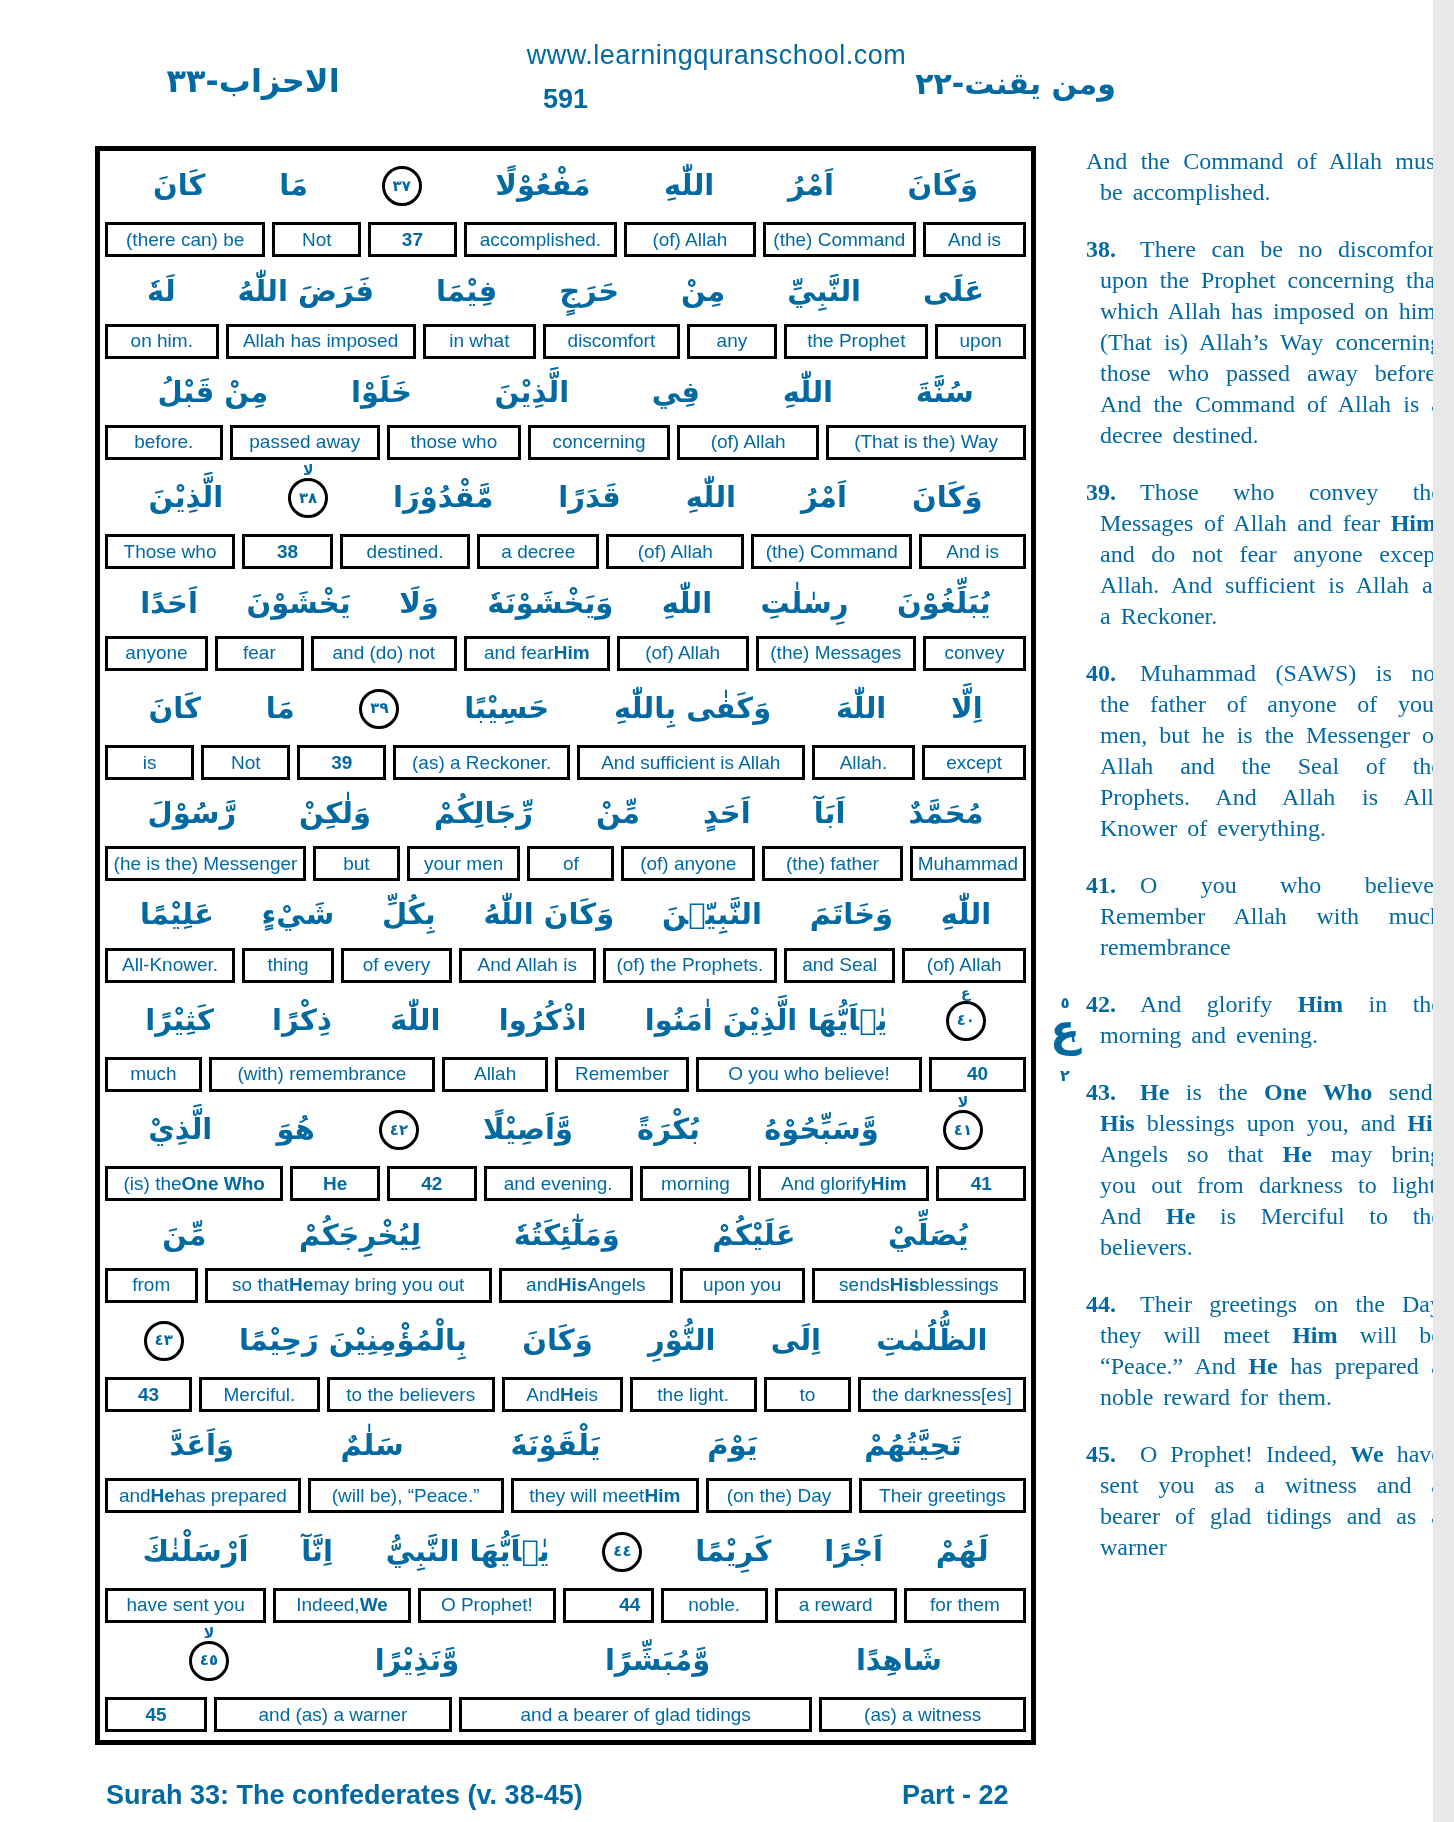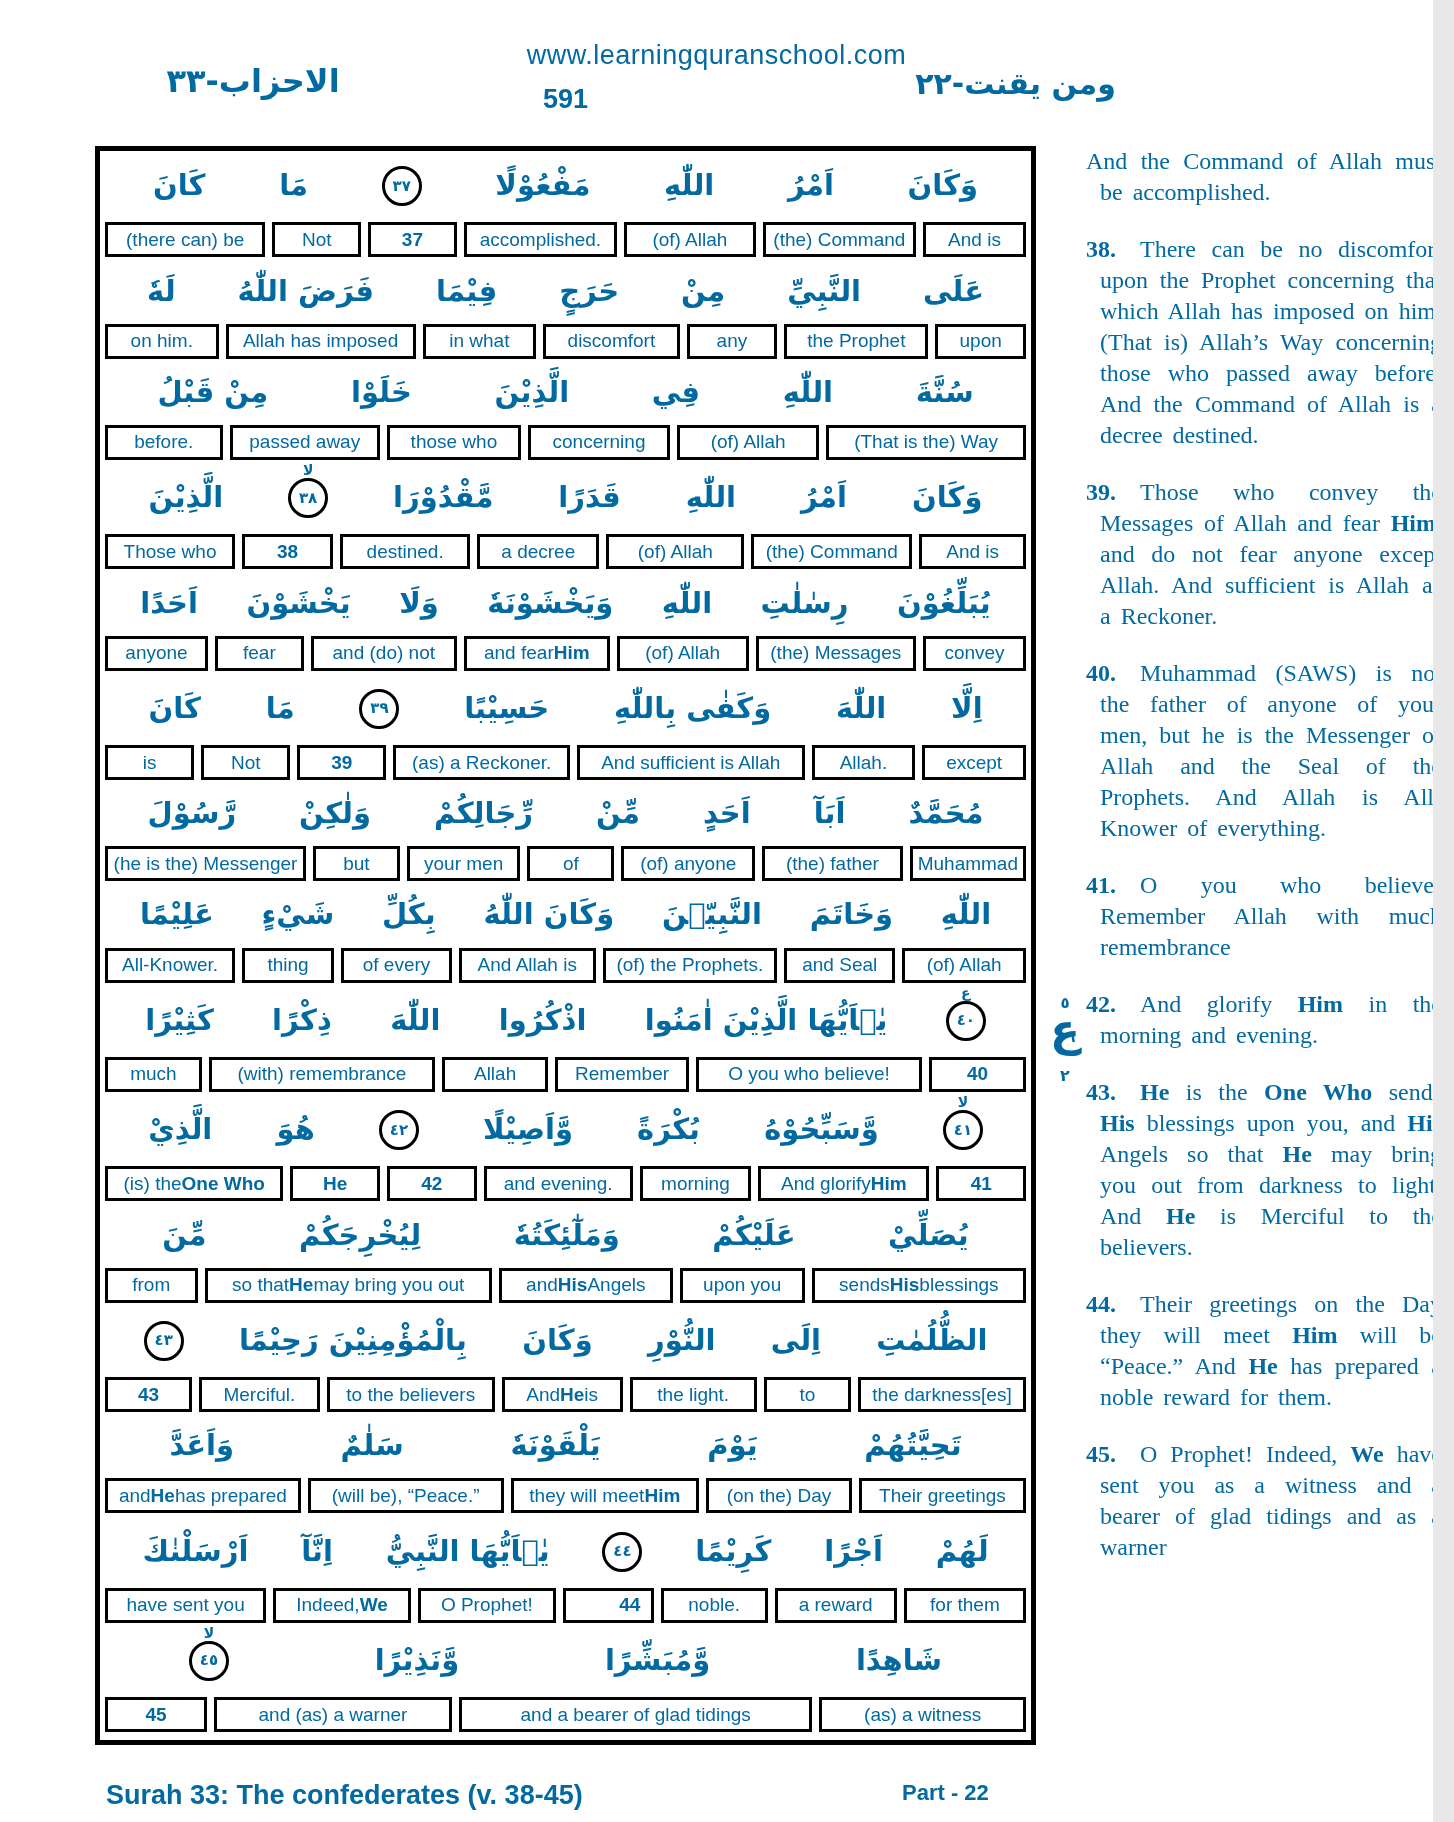--- a/index.html
+++ b/index.html
@@ -39,21 +39,21 @@
   .verse-num{font-weight:bold;margin-right:24px;}
 
   .ruku{position:absolute;top:996px;left:1040px;width:50px;height:104px;
         font-family:"DejaVu Sans",sans-serif;font-weight:bold;text-align:center;}
   .ruku .ruku-top{position:absolute;top:0;left:50%;transform:translateX(-50%);font-size:15px;line-height:1;}
   .ruku .ruku-letter{position:absolute;top:12px;left:50%;transform:translateX(-50%);font-size:44px;line-height:1;}
   .ruku .ruku-inner{position:absolute;top:34px;left:27px;font-size:14px;line-height:1;}
   .ruku .ruku-bottom{position:absolute;top:72px;left:50%;transform:translateX(-50%);font-size:16px;line-height:1;}
 
   .footer-left{position:absolute;top:1780px;left:106px;font-size:27px;font-weight:bold;}
-  .footer-right{position:absolute;top:1780px;left:902px;font-size:22px;font-weight:bold;}
+  .footer-right{position:absolute;top:1780px;left:902px;font-size:27px;font-weight:bold;}
 </style>
 </head>
 <body>
 
 <div class="page">
 
   <div class="site-url">www.learningquranschool.com</div>
   <div class="surah-arabic">الاحزاب-٣٣</div>
   <div class="page-number">591</div>
   <div class="juz-arabic">ومن يقنت-٢٢</div>

